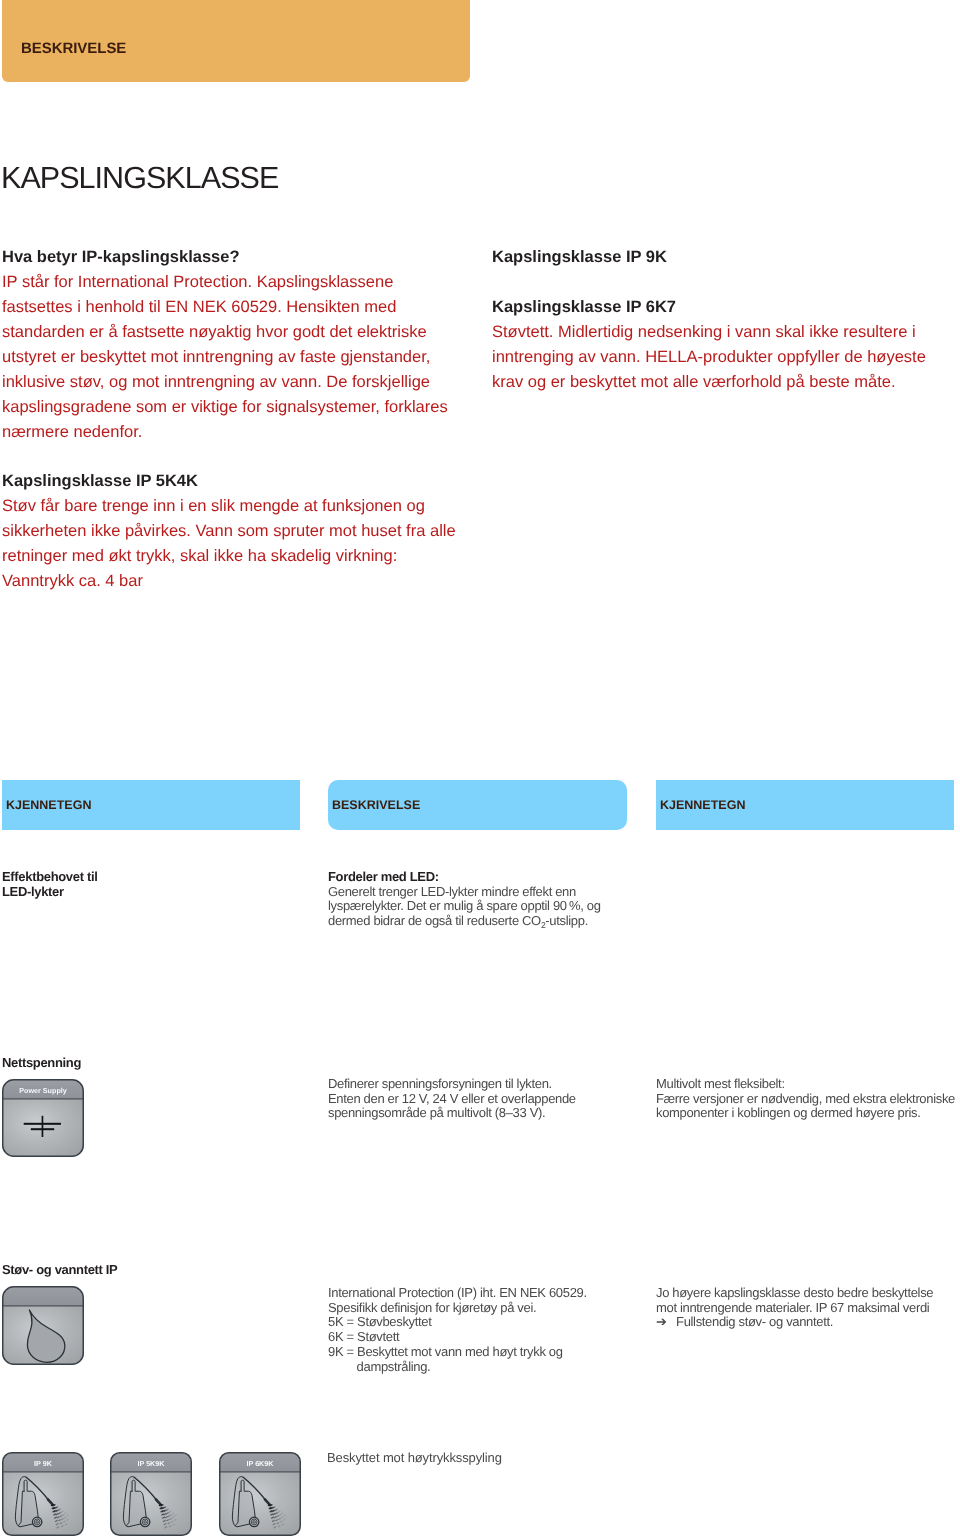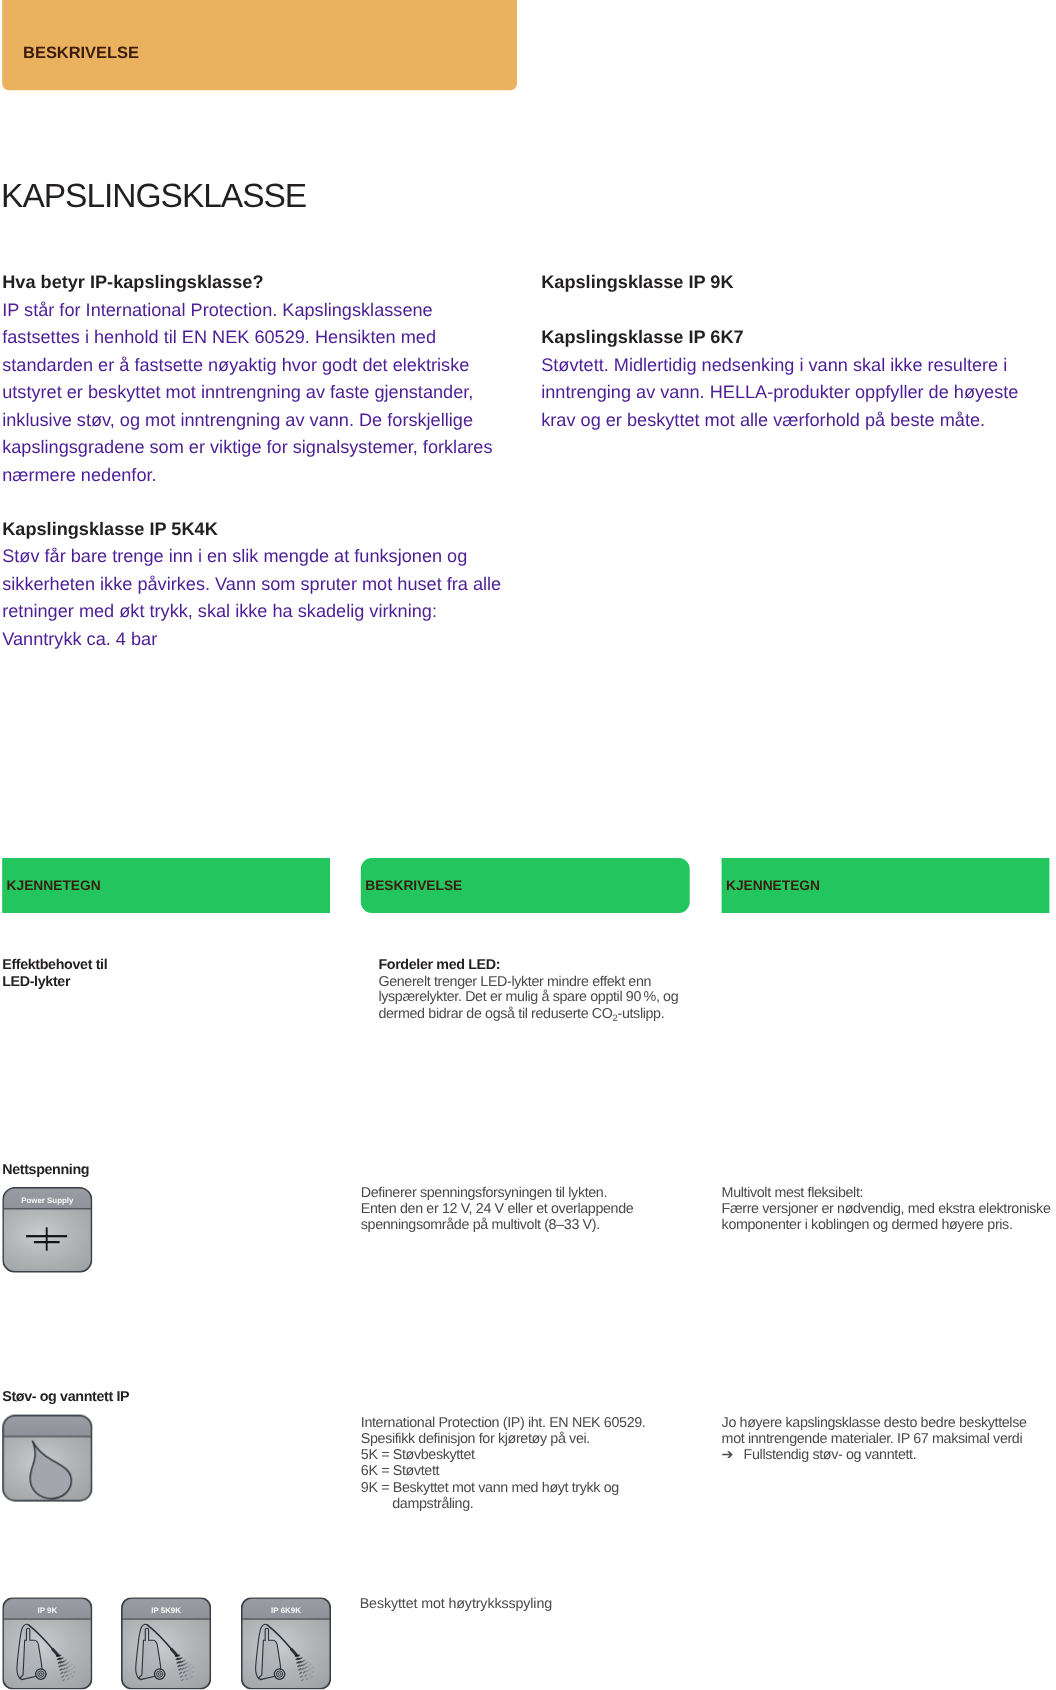--- a/index.html
+++ b/index.html
@@ -16,25 +16,25 @@
 
   
   .page-title{position:absolute;left:1px;top:163px;margin:0;font-size:30.5px;font-weight:normal;
           line-height:31px;letter-spacing:-0.95px;color:#231f20;}
 
   
   .intro-left{position:absolute;left:2px;top:244.5px;width:462px;}
   .intro-right{position:absolute;left:492px;top:244.5px;width:462px;}
   .intro-lower{position:absolute;left:2px;top:468.5px;width:470px;}
   .t-h{font-size:16.5px;font-weight:bold;line-height:25px;color:#231f20;}
-  .t-b{font-size:16.5px;font-weight:normal;line-height:25px;color:#4c1d95;}
+  .t-b{font-size:16.5px;font-weight:normal;line-height:25px;color:#b91c1c;}
   .gap{height:25px;}
 
   
-  .thead{position:absolute;top:780px;height:50px;background:#22c55e;}
+  .thead{position:absolute;top:780px;height:50px;background:#7dd3fc;}
   .th1{left:2px;width:298px;}
   .th2{left:328px;width:299px;border-radius:10px;}
   .th3{left:656px;width:298px;}
   .th-label{position:absolute;left:4px;top:18px;font-size:12.5px;font-weight:bold;
             letter-spacing:0px;color:#3b1d0f;line-height:14px;}
 
   
   .cell{position:absolute;}
   .c-h{font-size:13px;font-weight:bold;line-height:14.7px;letter-spacing:-0.33px;color:#231f20;}
   .c-b{font-size:13px;font-weight:normal;line-height:14.7px;letter-spacing:-0.33px;color:#4a4a4a;white-space:pre-line;}
@@ -84,21 +84,21 @@
     <div class="th-label">BESKRIVELSE</div>
   </div>
   <div class="thead th3">
     <div class="th-label">KJENNETEGN</div>
   </div>
 
   <div class="cell" style="left:2px;top:870px;width:290px">
     <div class="feat-title">Effektbehovet til
 LED-lykter</div>
   </div>
-  <div class="cell" style="left:344px;top:870px;width:295px">
+  <div class="cell" style="left:328px;top:870px;width:295px">
     <div class="c-h">Fordeler med LED:</div>
     <div class="c-b"><span>Generelt trenger LED-lykter mindre effekt enn lyspærelykter. Det er mulig å spare opptil 90 %, og dermed bidrar de også til reduserte CO</span><span class="sub">2</span><span>-utslipp.</span></div>
   </div>
 
   <div class="cell" style="left:2px;top:1056px;width:290px">
     <div class="feat-title">Nettspenning</div>
   </div>
   <div class="ico" style="left:2px;top:1079px;">
     <svg width="82" height="78" viewBox="0 0 82 78" xmlns="http://www.w3.org/2000/svg">
       <defs>

